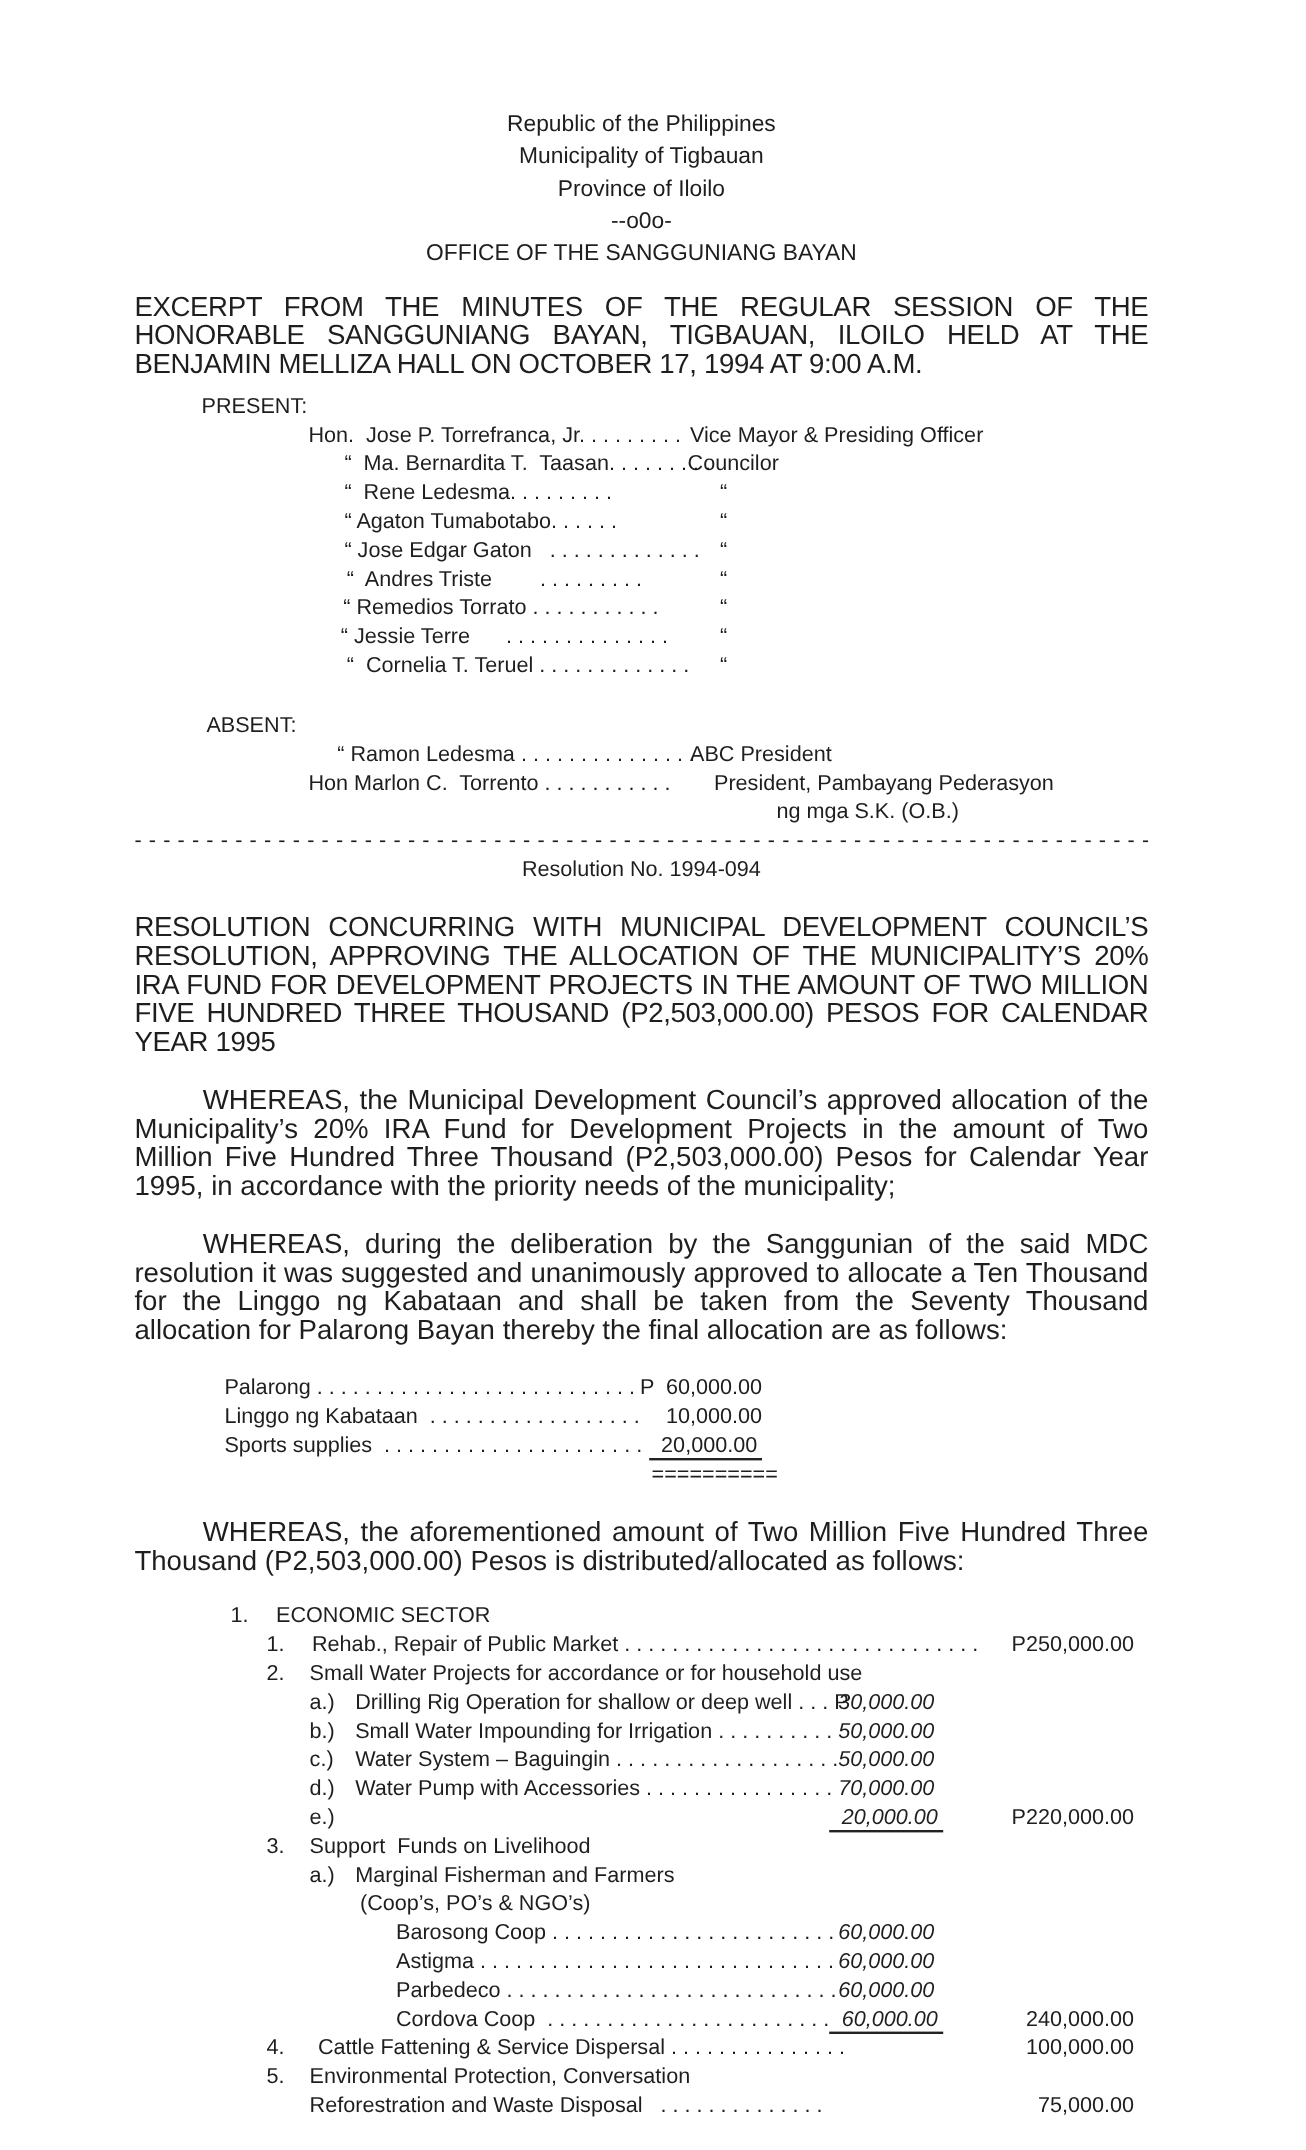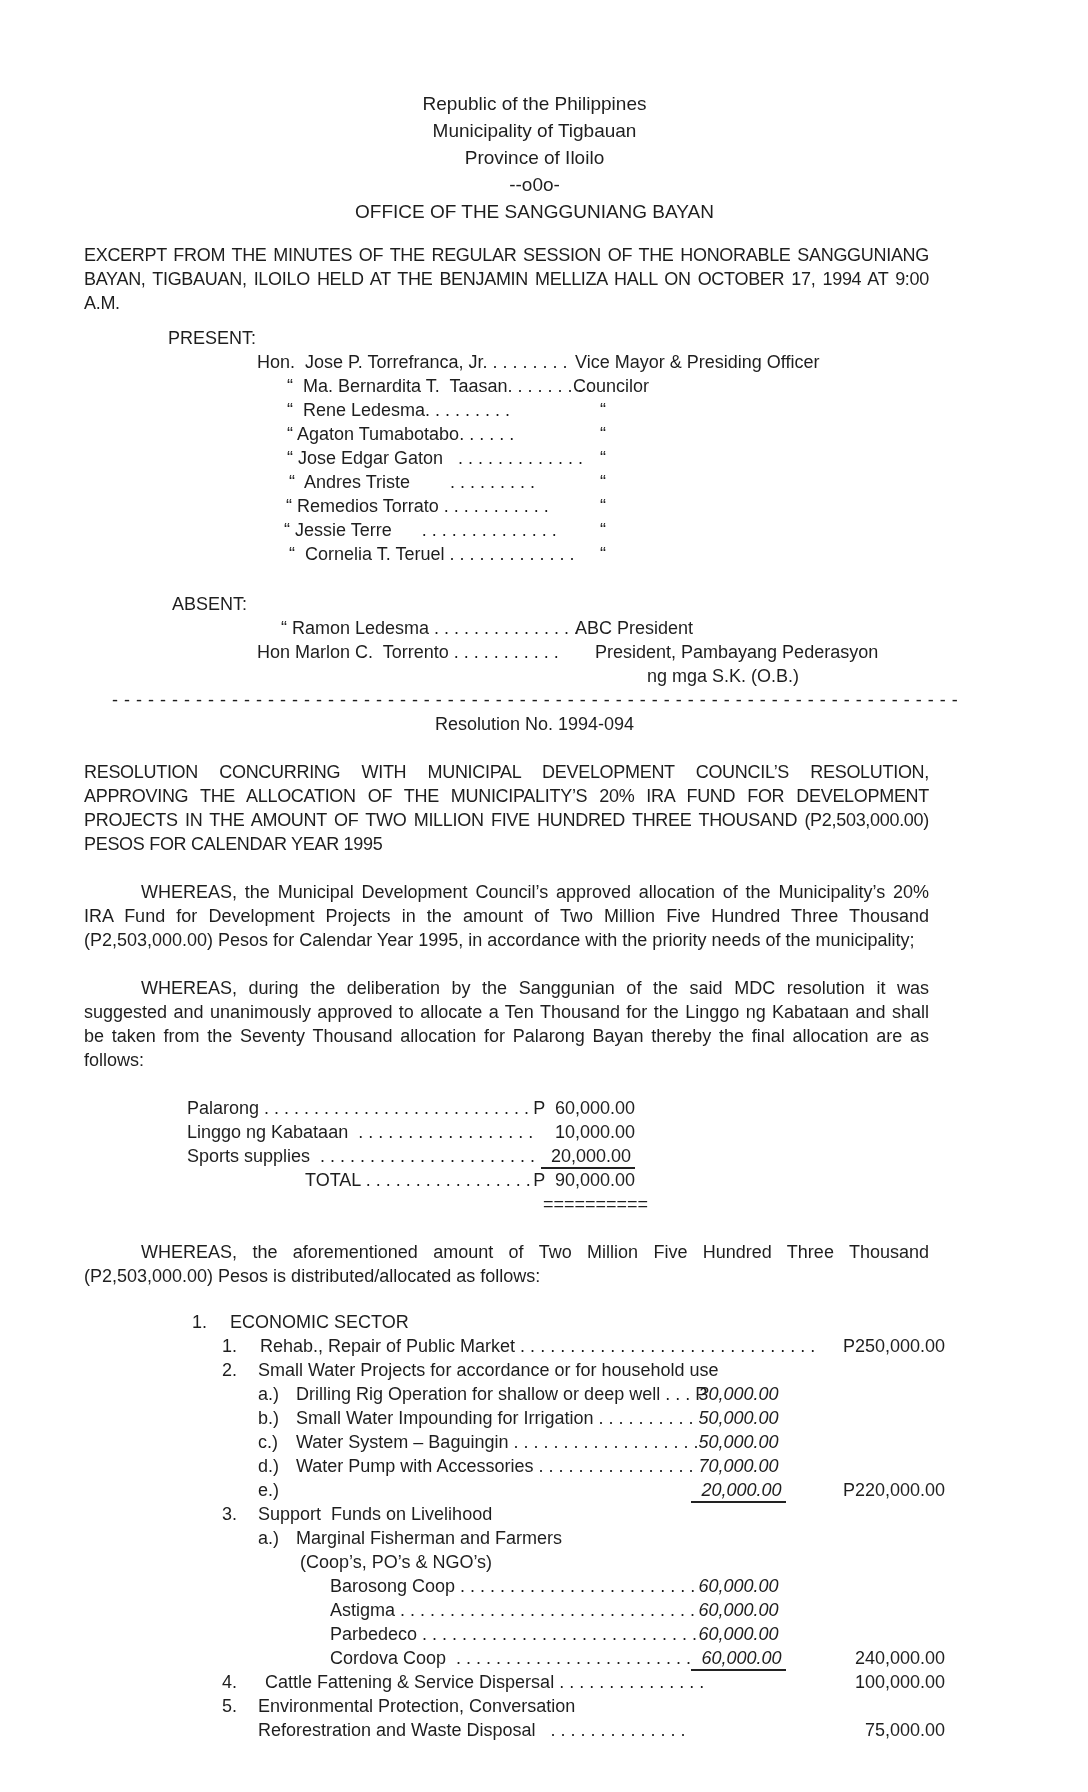--- a/index.html
+++ b/index.html
@@ -4,21 +4,21 @@
 <style>
   html,body{margin:0;padding:0;background:#e8e8e8;}
   .page{
     position:relative;width:1088px;height:1792px;background:#ffffff;
     font-family:"Liberation Sans","DejaVu Sans",sans-serif;color:#1e1e1e;
     margin:0 auto;overflow:hidden;
   }
   .hdr{margin:0 0 0 112px;padding-top:90px;width:845px;text-align:center;
        font-size:19px;line-height:27px;}
   .hdr div{white-space:pre;}
-  .para{margin:0 0 0 84px;width:845px;font-size:18px;line-height:24px;
+  .para{margin:0 0 0 112px;width:845px;font-size:23px;line-height:24px;
         text-align:justify;}
   .caps{letter-spacing:-0.3px;}
   .ind{text-indent:57px;}
   .line{position:relative;height:24px;font-size:18px;line-height:24px;}
   .ab{position:absolute;top:0;white-space:pre;}
   .a0{left:500px;width:135px;text-align:right;}   
   .a2{left:690px;width:97px;text-align:center;font-style:italic;}    
   .a3{left:808px;width:137px;text-align:right;}   
   .u{border-bottom:2px solid #222;padding:0 4px 1px 10px;}
   .sep{margin-left:112px;width:845px;height:24px;overflow:hidden;white-space:pre;
@@ -110,24 +110,20 @@
   </div>
   <div class="line">
     <span class="ab" style="left:187px">Linggo ng Kabataan  . . . . . . . . . . . . . . . . . .</span>
     <span class="ab a0">10,000.00</span>
   </div>
   <div class="line">
     <span class="ab" style="left:187px">Sports supplies  . . . . . . . . . . . . . . . . . . . . . .</span>
     <span class="ab a0"><span class="u">20,000.00</span></span>
   </div>
   <div class="line">
-    <span class="ab" style="left:305px">TOTAL . . . . . . . . . . . . . . . . .</span>
-    <span class="ab a0">P  90,000.00</span>
-  </div>
-  <div class="line">
     <span class="ab" style="left:543px">==========</span>
   </div>
 
   <p class="para ind" style="margin-top:24px">WHEREAS,   the aforementioned amount of Two Million Five Hundred Three Thousand (P2,503,000.00) Pesos is distributed/allocated as follows:</p>
 
   <div class="line" style="margin-top:22px">
     <span class="ab" style="left:192px">1.</span>
     <span class="ab" style="left:230px">ECONOMIC SECTOR</span>
   </div>
   <div class="line">

